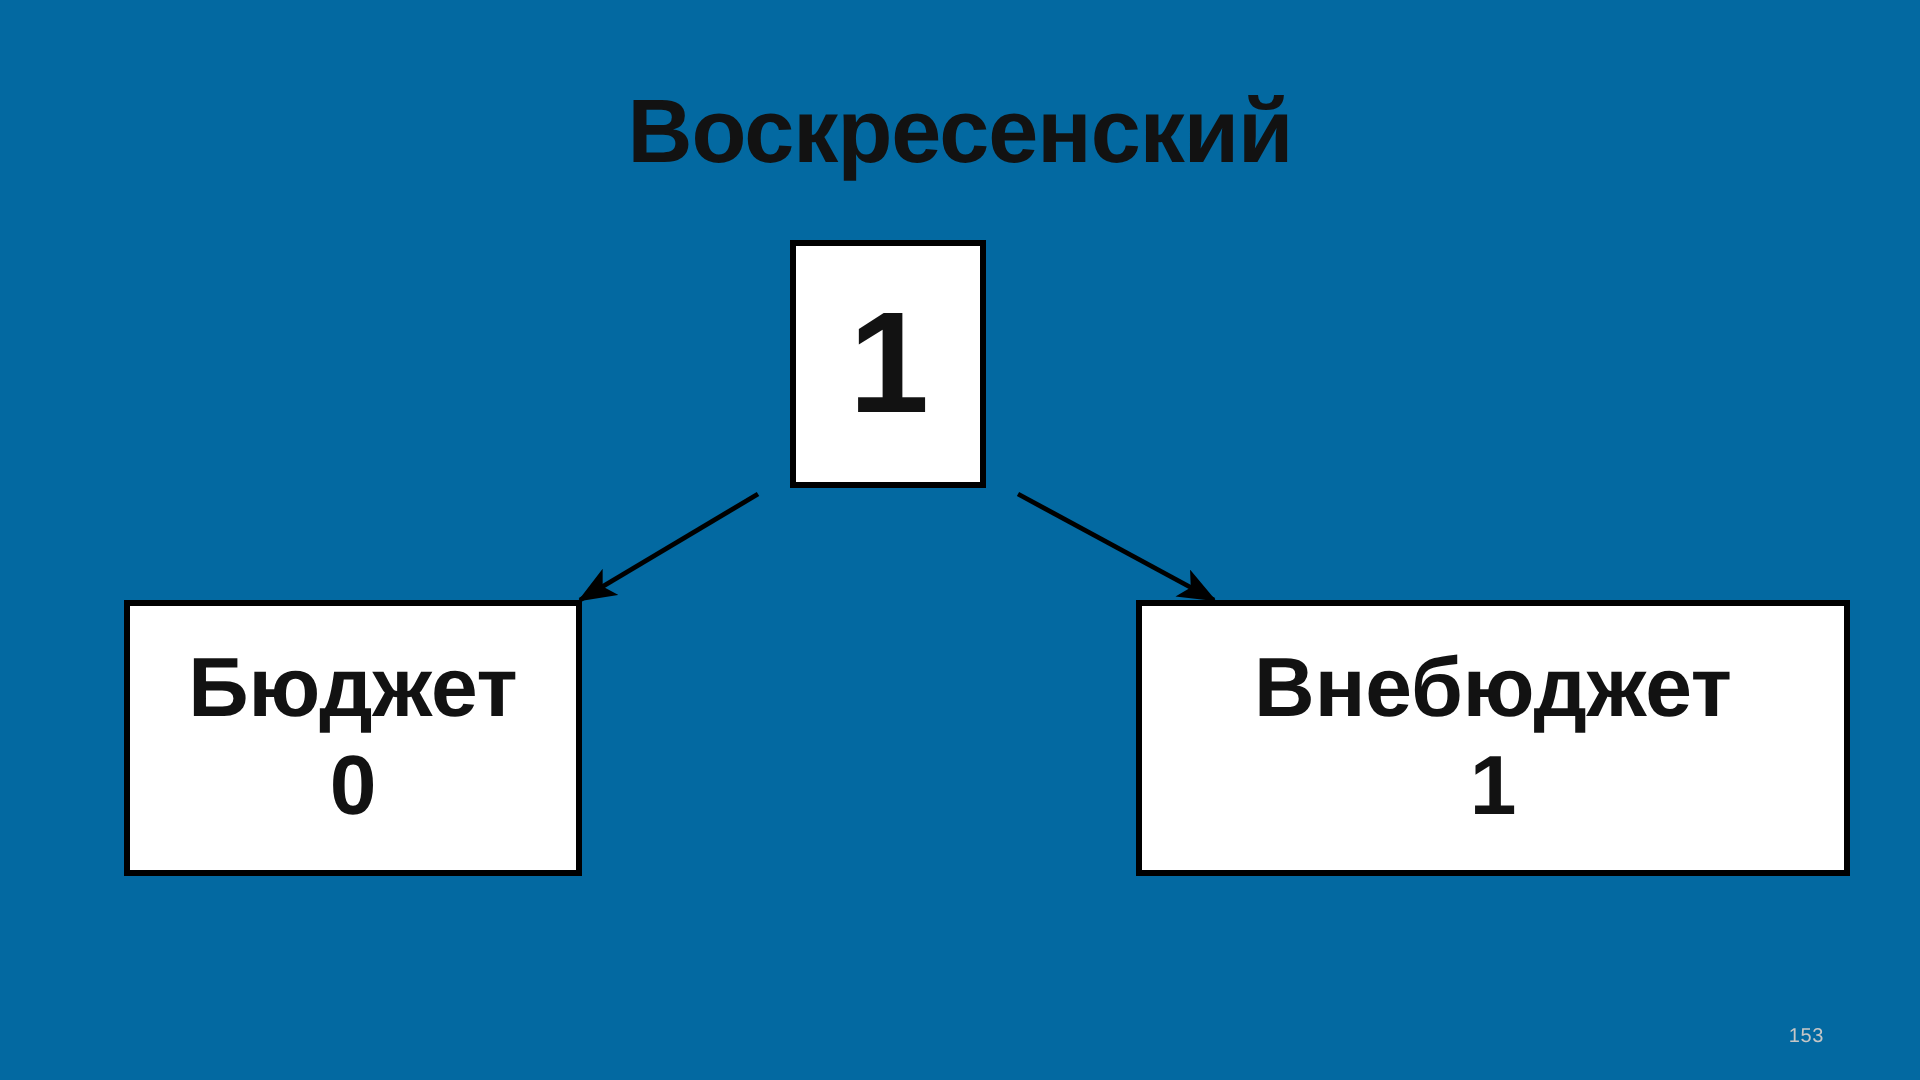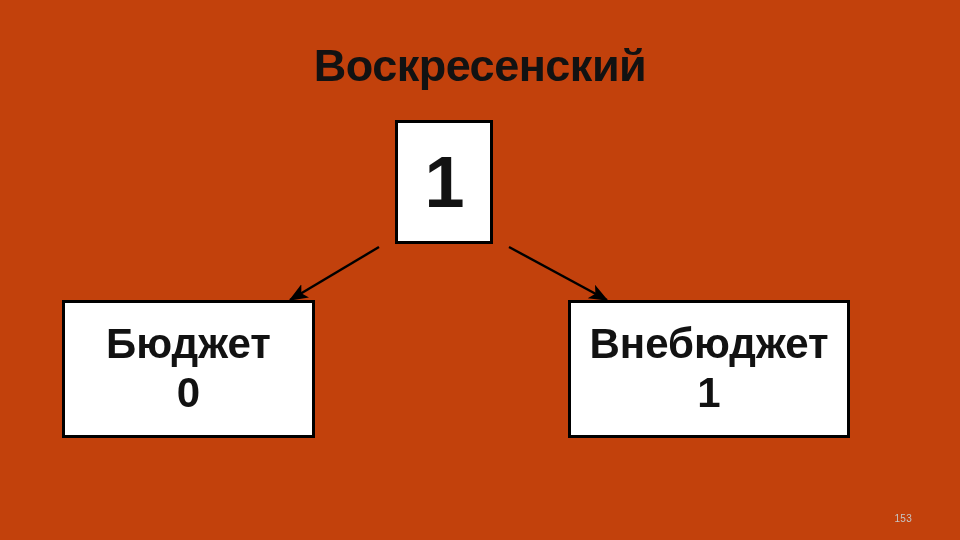--- a/index.html
+++ b/index.html
@@ -10,21 +10,21 @@
     width: 960px;
     height: 540px;
     background: #ffffff;
     font-family: "Liberation Sans", sans-serif;
     overflow: hidden;
   }
   #slide {
     position: relative;
     width: 960px;
     height: 540px;
-    background: #c2410c;
+    background: #0369a1;
   }
 
   
   #title {
     position: absolute;
     left: 0;
     top: 42px;
     width: 960px;
     text-align: center;
     font-size: 45px;
@@ -69,27 +69,27 @@
     font-size: 72px;
     font-weight: bold;
     line-height: 1;
     letter-spacing: -1px;
   }
 
   
   #node-budget {
     left: 62px;
     top: 300px;
-    width: 253px;
+    width: 229px;
     height: 138px;
   }
   #node-extrabudget {
     left: 568px;
     top: 300px;
-    width: 282px;
+    width: 357px;
     height: 138px;
   }
   .node-label {
     font-size: 42px;
     font-weight: bold;
     line-height: 1.08;
     white-space: nowrap;
   }
   .node-count {
     font-size: 42px;

